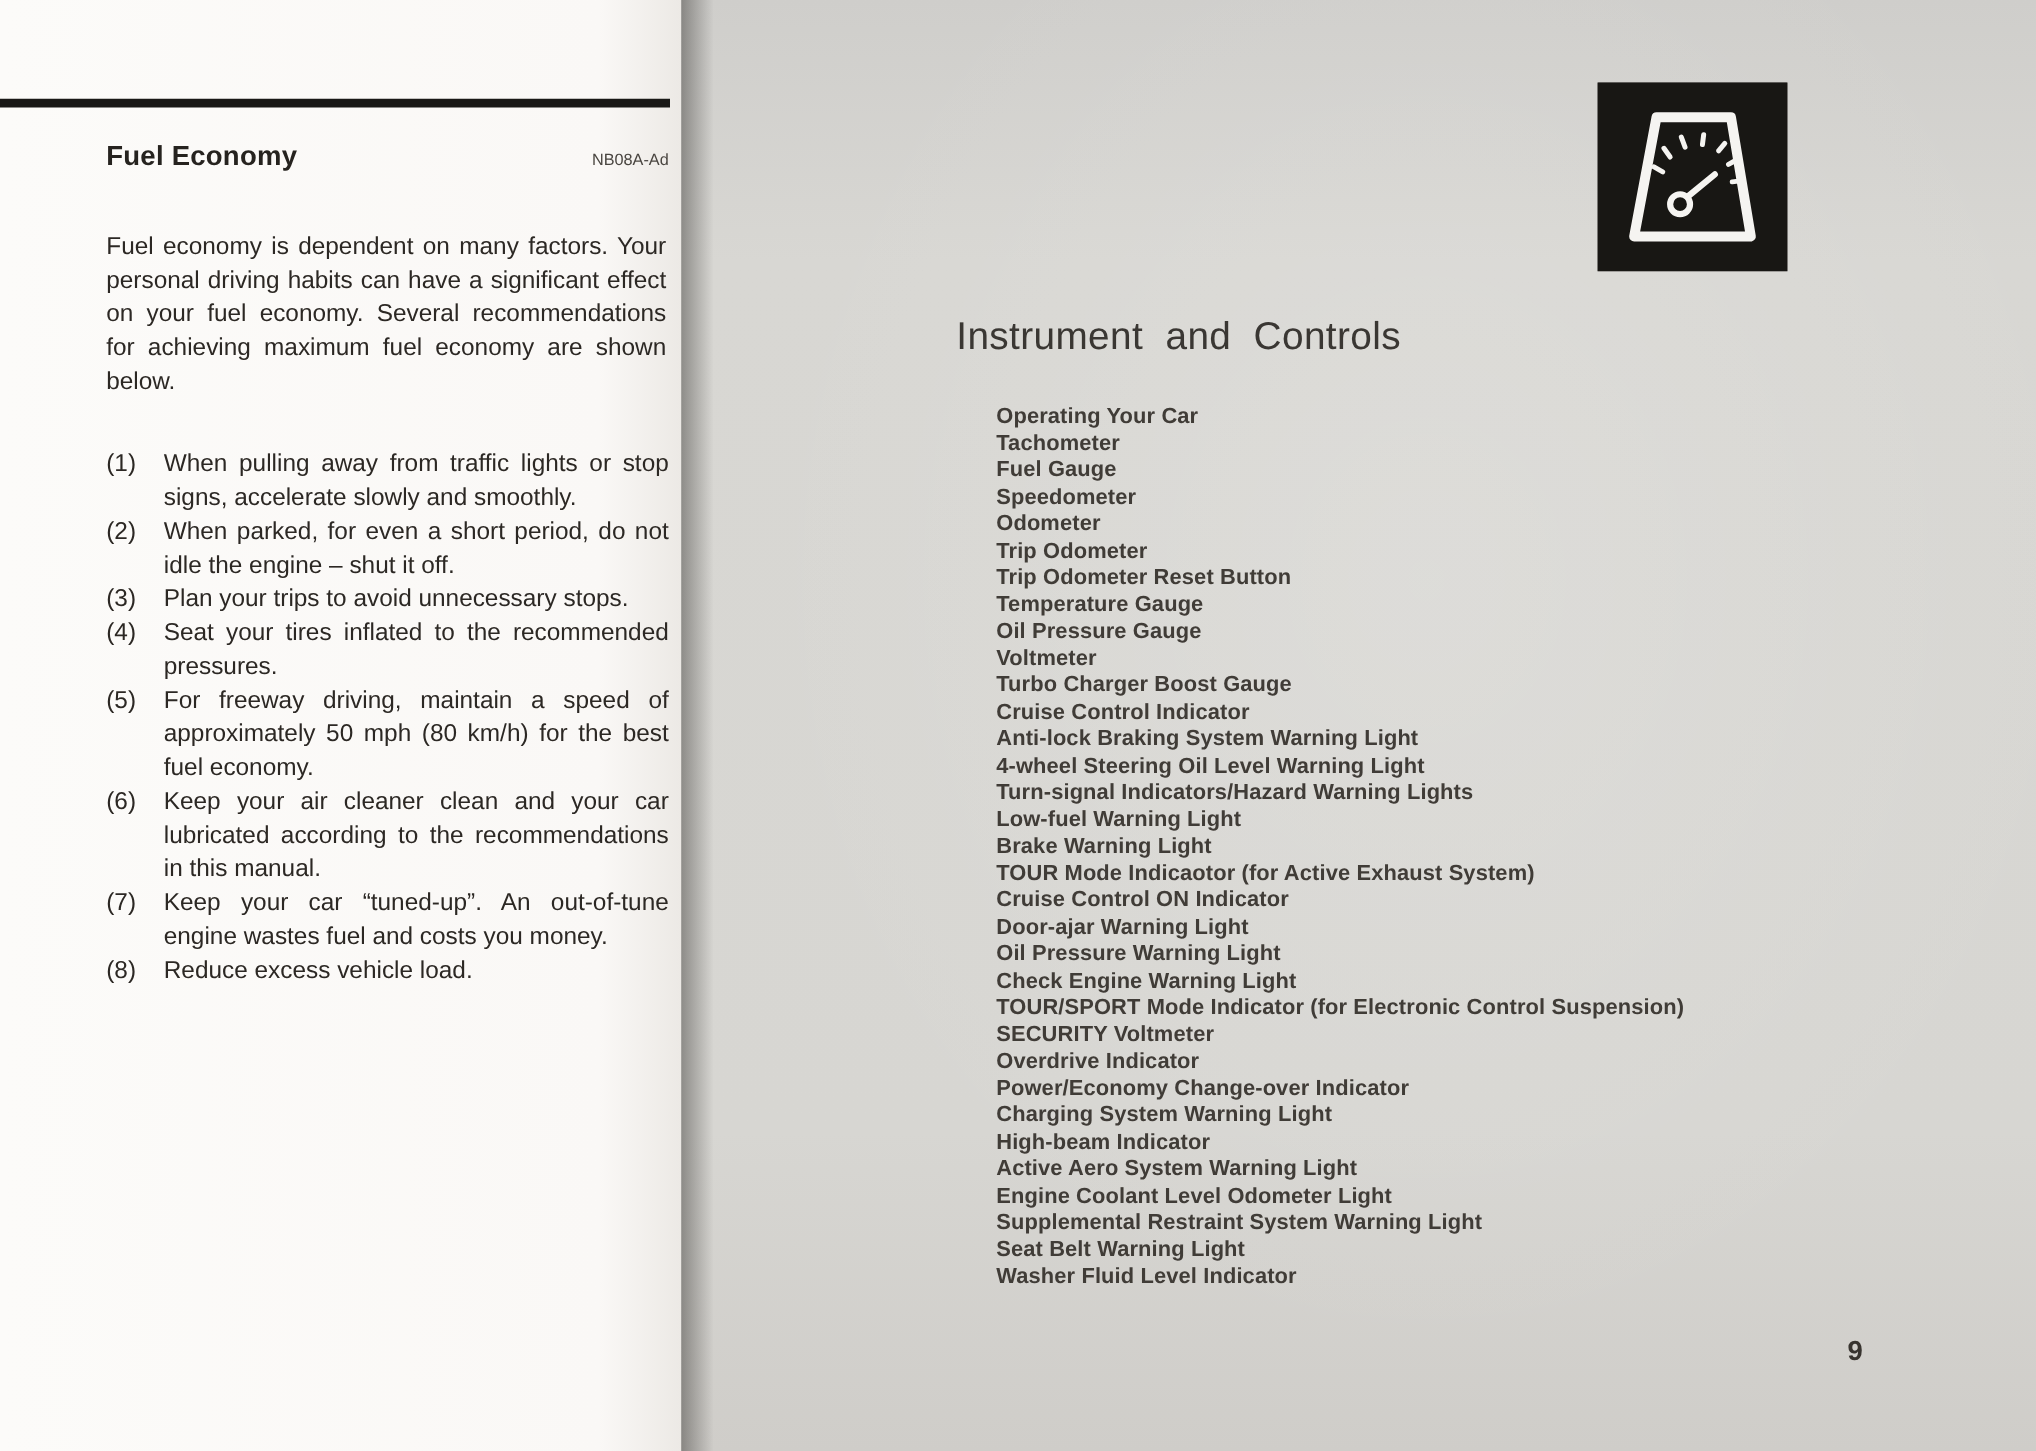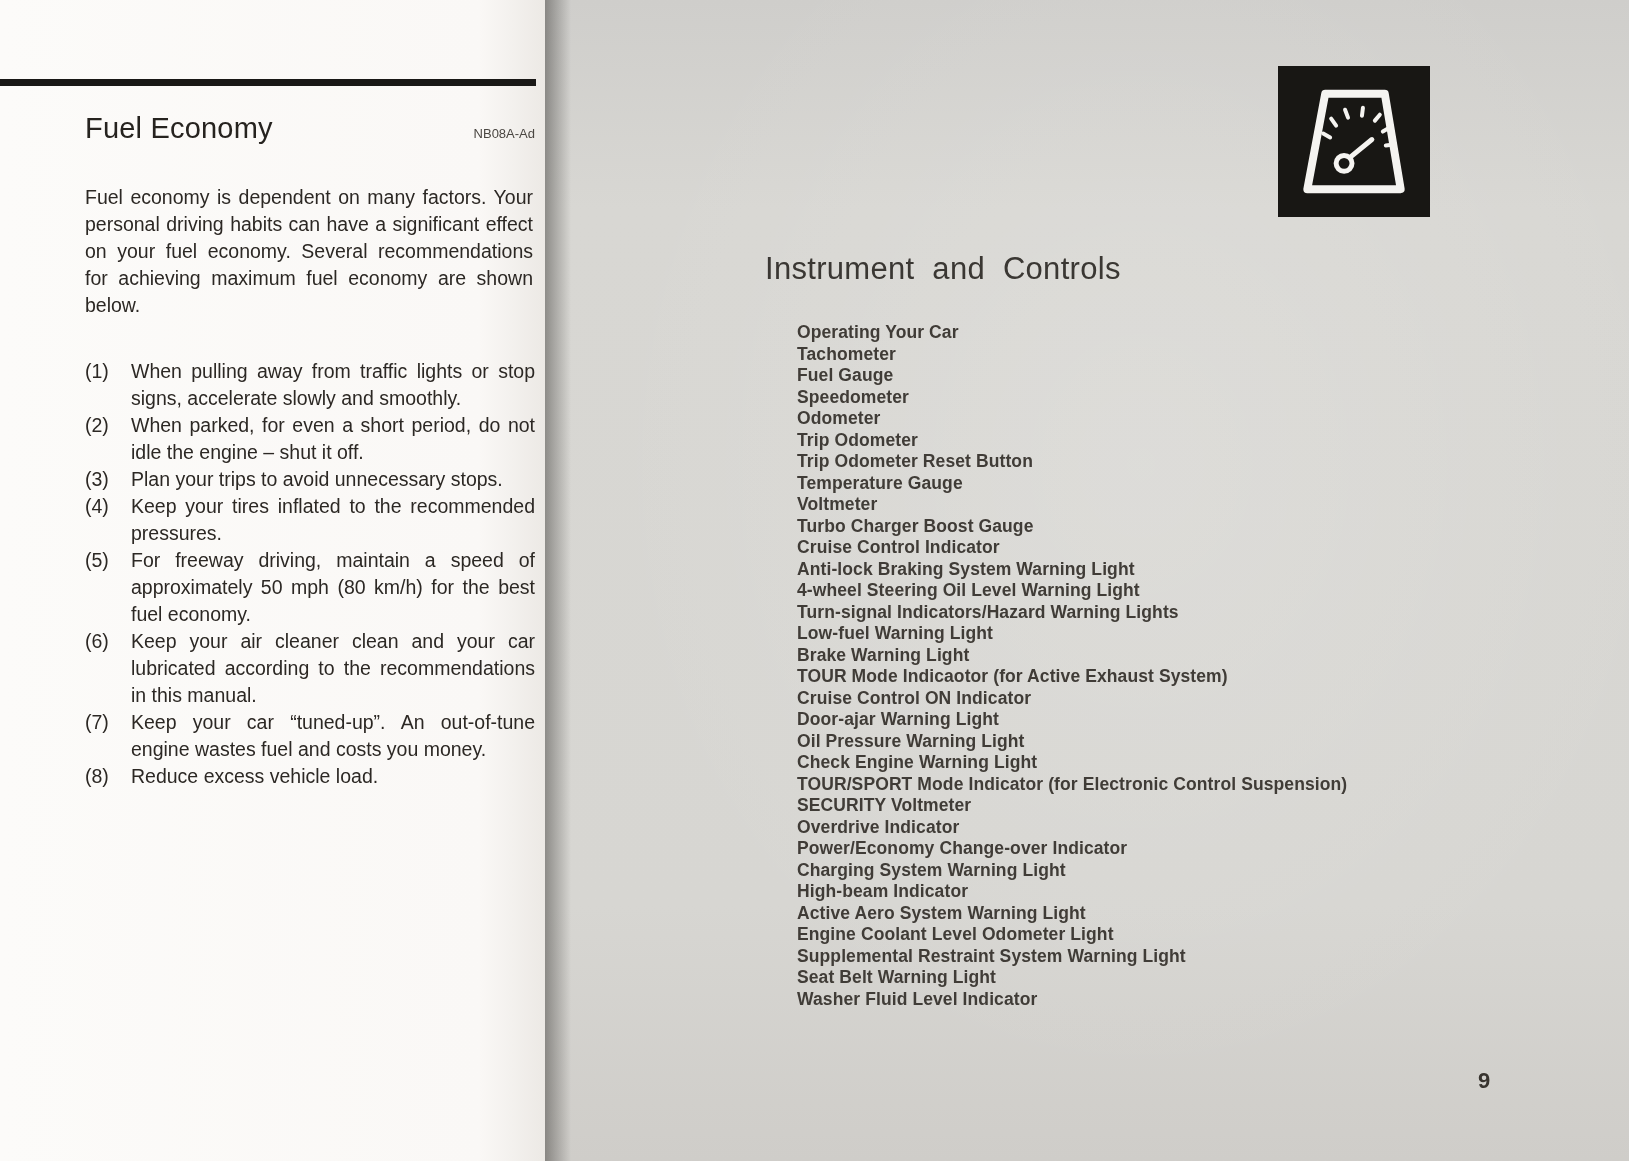--- a/index.html
+++ b/index.html
@@ -15,21 +15,21 @@
   }
   .top-rule{
     position:absolute;left:0;top:79px;width:536px;height:7px;
     background:#191816;
   }
   .heading-row{
     position:absolute;left:85px;top:112px;width:450px;
     display:flex;justify-content:space-between;align-items:baseline;
   }
   .section-heading{
-    font-size:29px;font-weight:normal;color:#26231f;letter-spacing:.2px;
+    font-size:22px;font-weight:bold;color:#26231f;letter-spacing:.2px;
   }
   .section-code{
     font-size:13px;color:#4a4641;margin-left:24px;
   }
   .intro-para{
     position:absolute;left:85px;top:184px;width:448px;
     font-size:19.5px;line-height:27px;color:#2c2824;
     text-align:justify;
   }
   .fuel-list{
@@ -90,21 +90,21 @@
       <div class="li">
         <span class="num">(2)</span>
         <span class="txt">When parked, for even a short period, do not idle the engine – shut it off.</span>
       </div>
       <div class="li">
         <span class="num">(3)</span>
         <span class="txt">Plan your trips to avoid unnecessary stops.</span>
       </div>
       <div class="li">
         <span class="num">(4)</span>
-        <span class="txt">Keep your tires inflated to the recommended pressures.</span>
+        <span class="txt">Seat your tires inflated to the recommended pressures.</span>
       </div>
       <div class="li">
         <span class="num">(5)</span>
         <span class="txt">For freeway driving, maintain a speed of approximately 50 mph (80 km/h) for the best fuel economy.</span>
       </div>
       <div class="li">
         <span class="num">(6)</span>
         <span class="txt">Keep your air cleaner clean and your car lubricated according to the recommendations in this manual.</span>
       </div>
       <div class="li">
@@ -143,20 +143,21 @@
 
   <div class="contents-list">
       <div class="toc-line">Operating Your Car</div>
       <div class="toc-line">Tachometer</div>
       <div class="toc-line">Fuel Gauge</div>
       <div class="toc-line">Speedometer</div>
       <div class="toc-line">Odometer</div>
       <div class="toc-line">Trip Odometer</div>
       <div class="toc-line">Trip Odometer Reset Button</div>
       <div class="toc-line">Temperature Gauge</div>
+      <div class="toc-line">Oil Pressure Gauge</div>
       <div class="toc-line">Voltmeter</div>
       <div class="toc-line">Turbo Charger Boost Gauge</div>
       <div class="toc-line">Cruise Control Indicator</div>
       <div class="toc-line">Anti-lock Braking System Warning Light</div>
       <div class="toc-line">4-wheel Steering Oil Level Warning Light</div>
       <div class="toc-line">Turn-signal Indicators/Hazard Warning Lights</div>
       <div class="toc-line">Low-fuel Warning Light</div>
       <div class="toc-line">Brake Warning Light</div>
       <div class="toc-line">TOUR Mode Indicaotor (for Active Exhaust System)</div>
       <div class="toc-line">Cruise Control ON Indicator</div>

